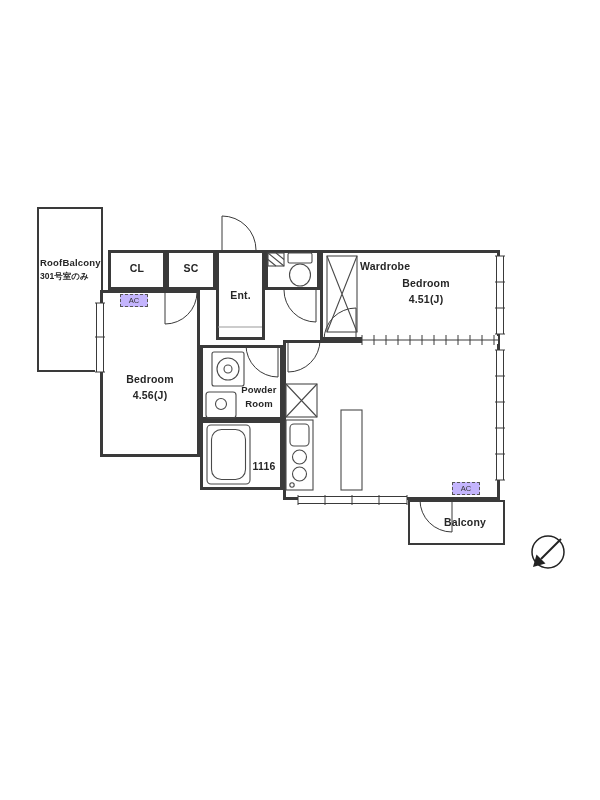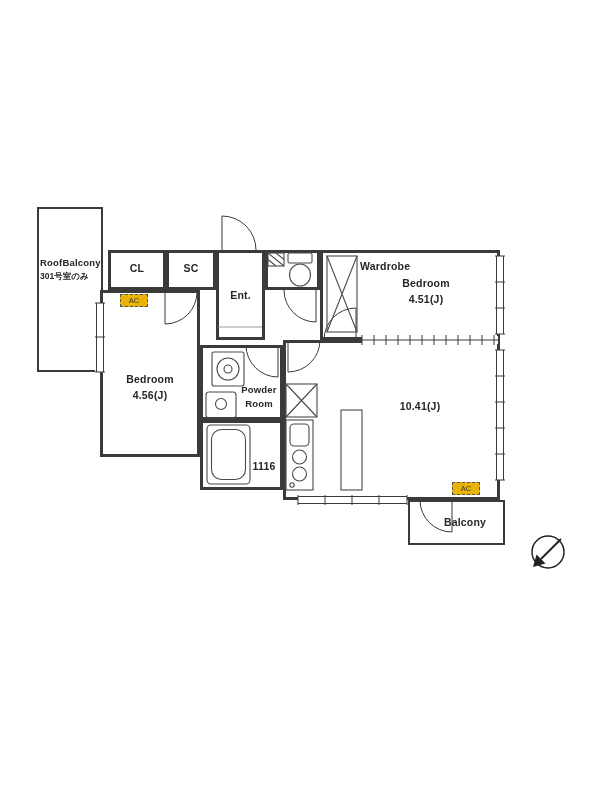--- a/index.html
+++ b/index.html
@@ -9,21 +9,21 @@
   .room.thin{border-width:2px;}
   svg.overlay{position:absolute;left:0;top:0;width:600px;height:800px;pointer-events:none;}
   .lbl{position:absolute;font-weight:700;color:#262626;text-align:center;line-height:1.5;
        font-size:10.5px;letter-spacing:.2px;}
   .lbl .sub{display:block;font-weight:700;}
   .lbl.left{text-align:left;}
   .lbl.right{text-align:center;}
   .small{font-size:9.5px;}
   .tiny{font-size:8.5px;font-weight:400;letter-spacing:0;}
   .ac{position:absolute;box-sizing:border-box;border:1px dashed #555;font-size:7.5px;
-      font-weight:400;text-align:center;color:#333;background:#eab308;}
+      font-weight:400;text-align:center;color:#333;background:#c4b5fd;}
 </style>
 </head>
 <body>
 
 <div class="canvas">
 
   <div class="room thin" style="left:37px;top:207px;width:66px;height:165px;"></div>
   <div class="room" style="left:108px;top:250px;width:58px;height:40px;"></div>
   <div class="room" style="left:166px;top:250px;width:50px;height:40px;"></div>
   <div class="room" style="left:216px;top:250px;width:49px;height:90px;"></div>
@@ -145,21 +145,20 @@
   </div>
 
   <div class="lbl small" style="left:238px;top:383px;width:42px;">
     <span class="sub">Powder</span>
     <span class="sub">Room</span>
   </div>
 
   <div class="lbl" style="left:248px;top:443px;width:32px;margin-top:16px;">1116</div>
 
   <div class="lbl" style="left:348px;top:399px;width:144px;">
-    <span class="sub">10.41(J)</span>
   </div>
 
   <div class="lbl right" style="left:432px;top:515px;width:66px;">Balcony</div>
 
   <div class="ac" style="left:120px;top:294px;width:28px;height:13px;line-height:12px;">AC</div>
   <div class="ac" style="left:452px;top:482px;width:28px;height:13px;line-height:12px;">AC</div>
 
 </div>
 
 </body></html>

